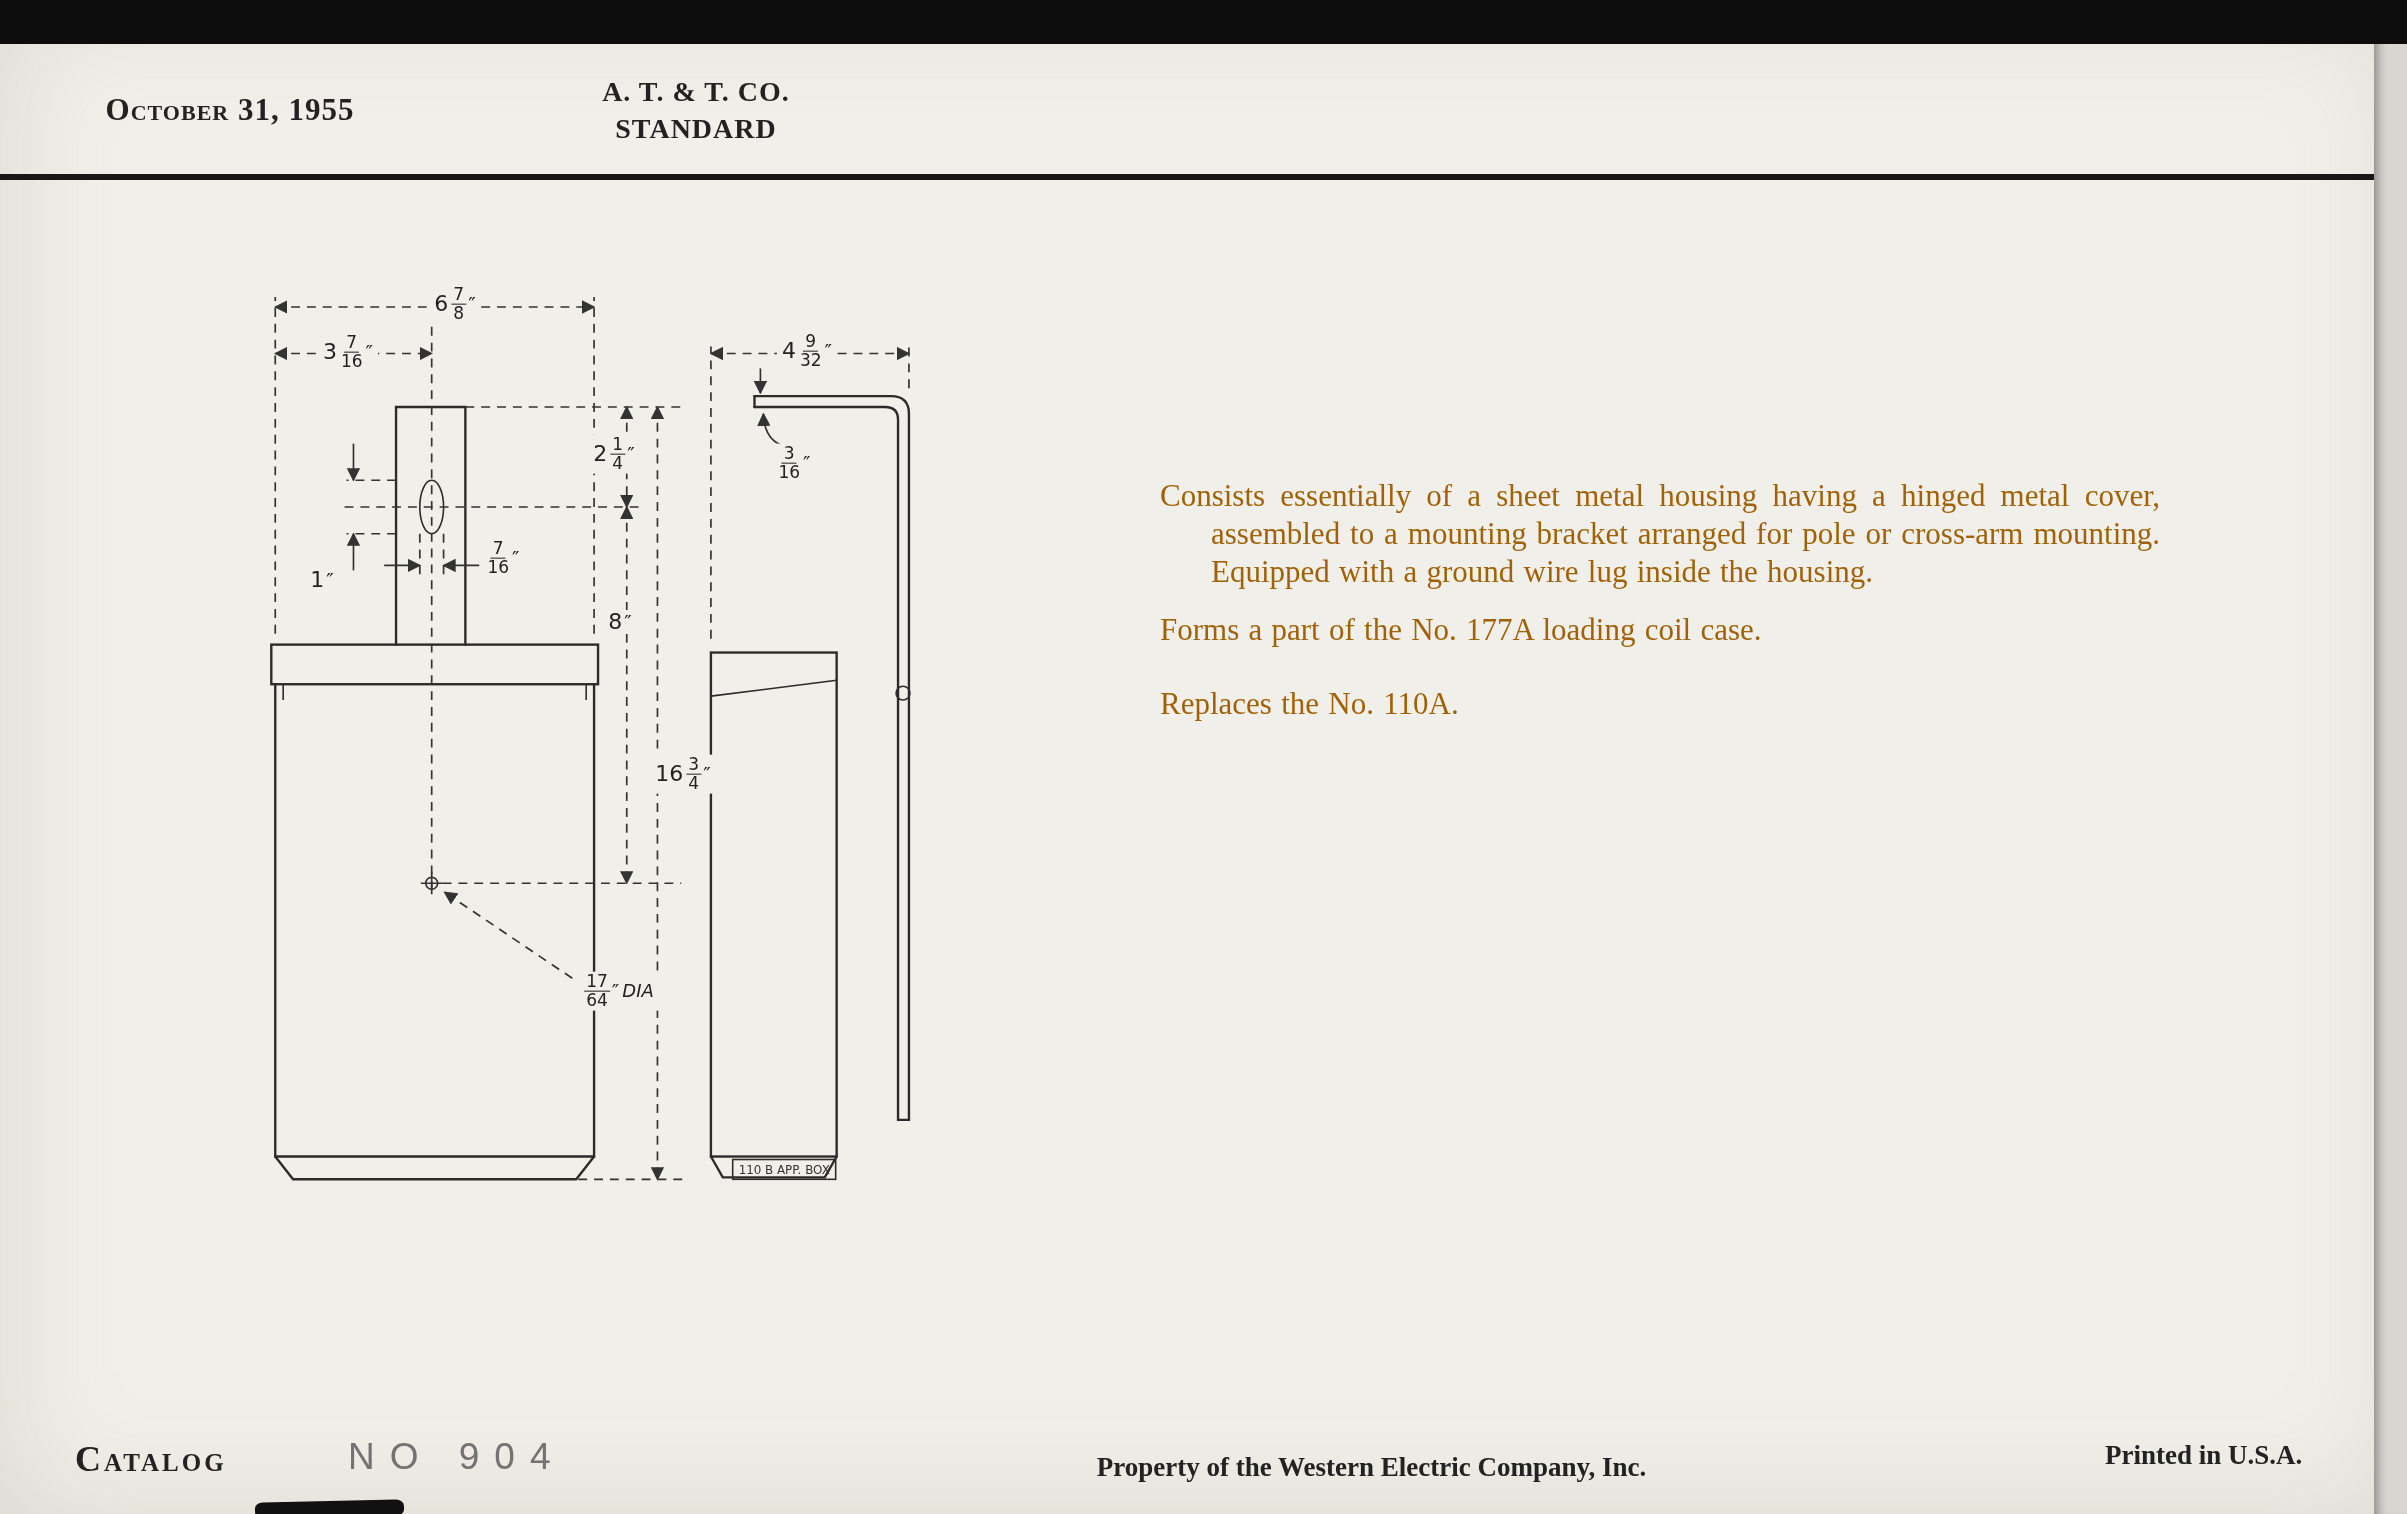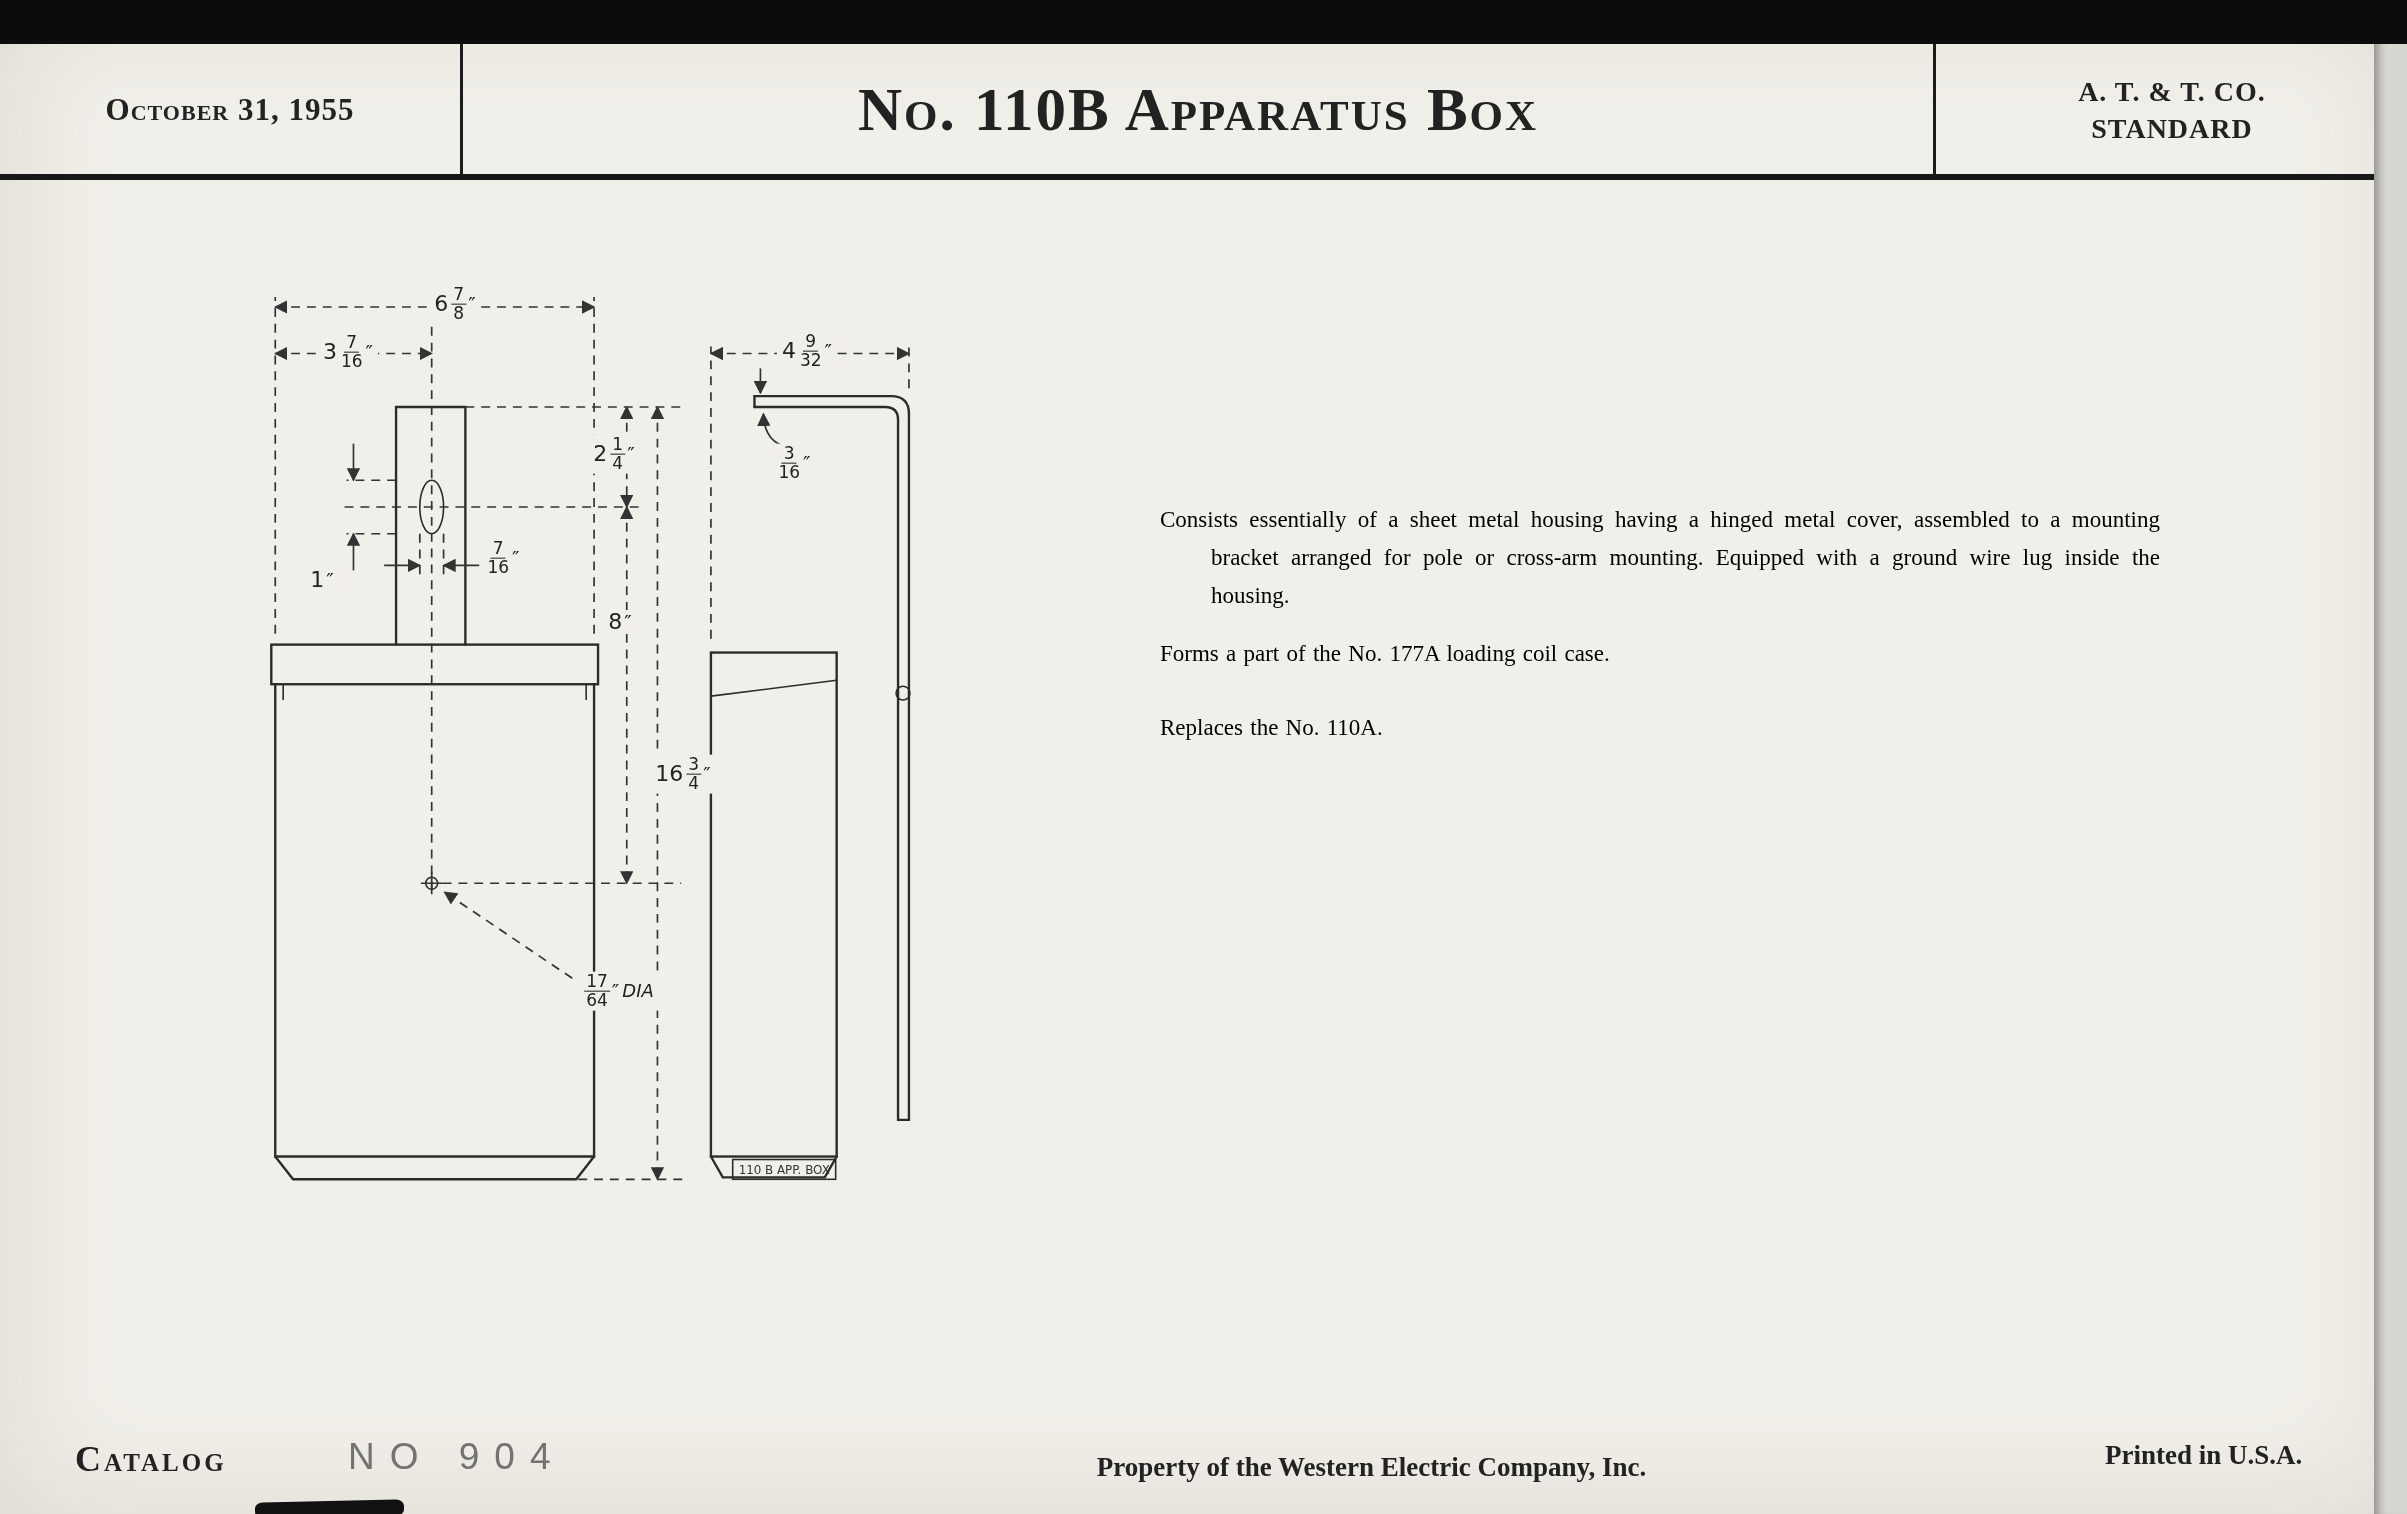--- a/index.html
+++ b/index.html
@@ -34,22 +34,22 @@
   
   .dim{position:absolute;transform:translate(-50%,-50%);display:flex;align-items:center;gap:3px;
     font-family:"DejaVu Sans",sans-serif;font-size:22px;color:#222;background:#f1efe9;
     padding:1px 5px;white-space:nowrap;z-index:2;line-height:1;}
   .fr{display:inline-flex;flex-direction:column;align-items:center;font-size:17px;line-height:1.05;}
   .fr .n{border-bottom:1.5px solid #222;padding:0 2px;}
   .fr .d{padding:0 1px;}
   .u{font-size:20px;margin-left:-1px;}
   .sfx{font-size:18px;margin-left:0;font-style:italic;}
   
-  .desc{position:absolute;left:1160px;top:501px;width:1000px;z-index:2;
-    font-size:23px;line-height:38px;text-align:justify;word-spacing:1.5px;color:#000000;}
+  .desc{position:absolute;left:1160px;top:477px;width:1000px;z-index:2;
+    font-size:31px;line-height:38px;text-align:justify;word-spacing:1.5px;color:#a16207;}
   .desc p{margin:0 0 27px;padding-left:51px;text-indent:-51px;}
   .desc p:first-child{margin-bottom:20px;}
   .desc p:nth-child(2){margin-bottom:36px;}
   
   .cat{position:absolute;left:75px;top:1438px;font-size:36px;font-weight:bold;
     font-variant:small-caps;letter-spacing:3px;z-index:2;}
   .catno{position:absolute;left:348px;top:1436px;font-family:"Liberation Sans",sans-serif;
     font-size:37px;letter-spacing:15px;color:#737373;z-index:2;}
   .prop{position:absolute;left:1030px;top:1440px;width:683px;text-align:center;
     font-size:27px;font-weight:bold;z-index:2;margin-top:12px;}
@@ -61,23 +61,20 @@
 <div class="page">
 
   <div class="edge-right"></div>
   <div class="topbar"></div>
   <div class="smudge"></div>
 
   <header class="hdr">
     <div class="cell-left">
       <span class="date">October 31, 1955</span>
     </div>
-    <div class="cell-center">
-      <span class="title">No. 110B Apparatus Box</span>
-    </div>
     <div class="cell-right">
       <div class="org">A. T. &amp; T. CO.</div>
       <div class="org">STANDARD</div>
     </div>
   </header>
   <div class="rule"></div>
 
   <svg class="draw" width="2408" height="1515" viewBox="0 0 2432 1530">
     <defs>
       <marker id="arr" viewBox="0 0 10 10" refX="9" refY="5" markerWidth="8" markerHeight="8" orient="auto-start-reverse">

